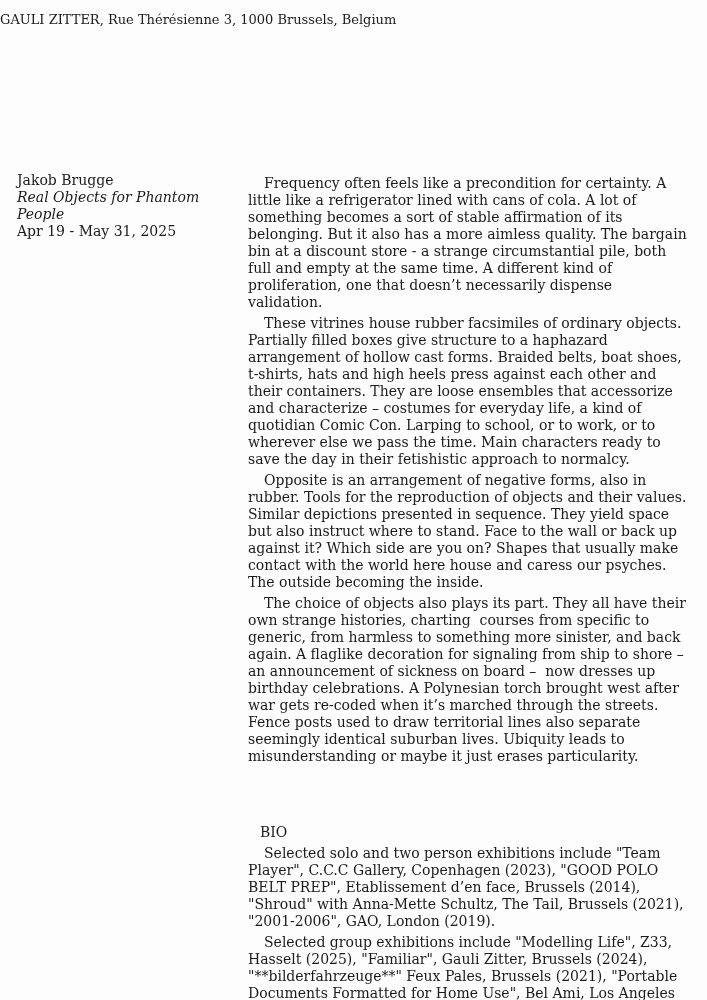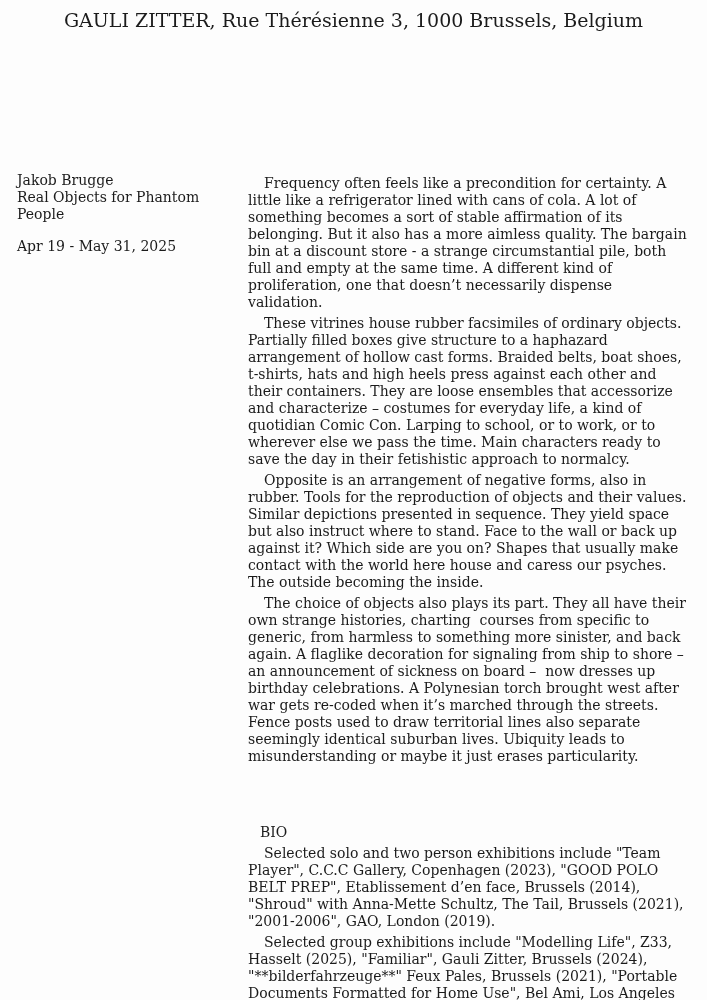--- a/index.html
+++ b/index.html
@@ -17,36 +17,36 @@
   }
   .sheet {
     position: absolute;
     inset: 0;
   }
   .header {
     position: absolute;
     top: 11px;
     left: 0;
     width: 707px;
-    text-align: center;
-    font-size: 19px;
+    text-align: left;
+    font-size: 13px;
     line-height: 18px;
   }
   .left-col {
     position: absolute;
     left: 17px;
     top: 172px;
     width: 222px;
     font-size: 14px;
     line-height: 17px;
   }
   .exhibition-title {
+    font-style: italic;
   }
   .exhibition-dates {
-    margin-top: 15px;
   }
   .right-col {
     position: absolute;
     left: 244px;
     top: 171px;
     width: 450px;
     font-size: 14px;
     line-height: 17px;
   }
   .right-col p {

